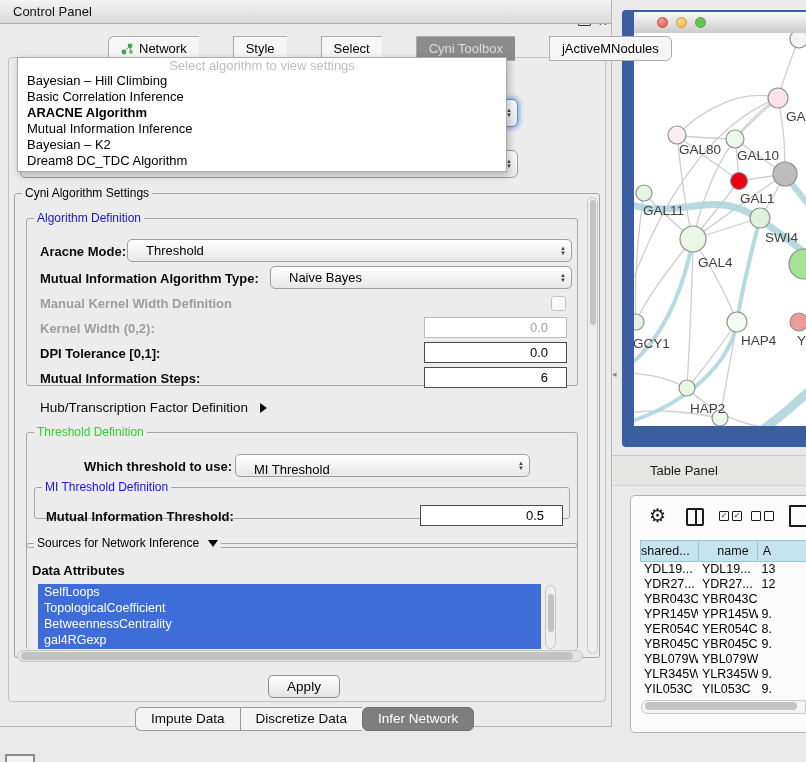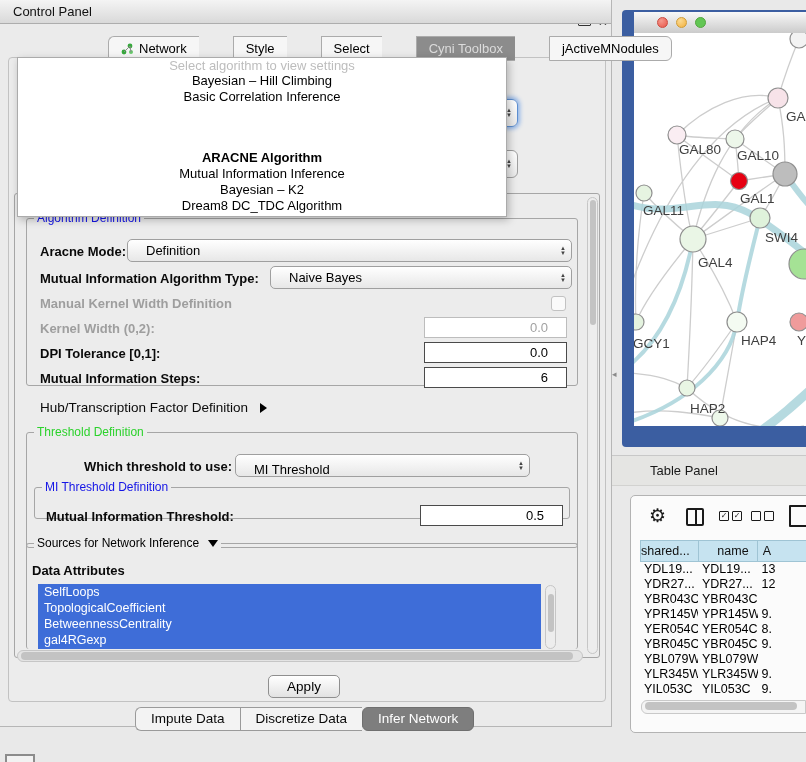--- a/index.html
+++ b/index.html
@@ -28,22 +28,22 @@
   .ghost-combo{background:linear-gradient(#FFFFFF,#E9E9E9);border:1px solid #9F9F9F;border-radius:6px;z-index:5;
                font-size:12px;color:#8E8E8E;display:flex;align-items:center;padding:0 10px;box-sizing:border-box;}
   #ghost1{left:84px;top:99px;width:434px;height:28px;border:1px solid #5E8FD0;box-shadow:0 0 4px 2px #8FB4E8;}
   #ghost2{left:20px;top:150px;width:498px;height:28px;}
   .spin-arrows{position:absolute;right:5px;top:50%;transform:translateY(-50%);display:flex;flex-direction:column;
                align-items:center;color:#444;font-size:6px;line-height:5px;}
   
   #algo-popup{left:17px;top:57px;width:488px;background:#FFFFFF;border:1px solid #ABABAB;
               box-shadow:2px 3px 8px rgba(0,0,0,.25);z-index:50;padding-bottom:2px;}
   #algo-placeholder{height:15px;line-height:15px;text-align:center;color:#BDBDBD;font-size:13px;}
-  .opt{font-size:13px;height:16px;line-height:16px;padding:0 9px;color:#000;white-space:nowrap;text-align:center;}
-  .selopt{font-weight:bold;margin-top:45px;}
+  .opt{font-size:13px;height:16px;line-height:16px;padding:0 9px;color:#000;white-space:nowrap;}
+  .selopt{font-weight:bold;}
   
   .tbox{position:absolute;border:1px solid #A6A6A6;border-radius:3px;box-sizing:border-box;}
   .tlabel{position:absolute;top:-8px;left:7px;background:#ECECEC;padding:0 3px;font-size:12px;color:#000;white-space:nowrap;}
   .tlabel.blue{color:#1414E6;}
   .tlabel.green{color:#2BD22B;}
   
   .lbl{position:absolute;font-size:13px;font-weight:bold;color:#0A0A0A;white-space:nowrap;}
   .lbl.dis{color:#9E9E9E;}
   .lbl.plain{font-weight:normal;}
   .combo{position:absolute;border:1px solid #9F9F9F;border-radius:5px;background:linear-gradient(#FFFFFF,#E7E7E7);
@@ -155,21 +155,21 @@
   </div>
   <div class="vtrack" style="left:587px;top:197px;width:11px;height:457px;">
     <div class="vthumb" style="left:2px;top:2px;width:6px;height:125px;"></div>
   </div>
 
   <div class="tbox" style="left:26px;top:218px;width:552px;height:168px;">
     <span class="tlabel blue">Algorithm Definition</span>
   </div>
   <div class="lbl abs" style="left:40px;top:244px;">Aracne Mode:</div>
   <div class="combo" style="left:127px;top:239px;width:445px;">
-    <span style="padding-left:8px;">Definition</span>
+    <span style="padding-left:8px;">Threshold</span>
     <span class="spin-arrows">▲<br>▼</span>
   </div>
   <div class="lbl abs" style="left:40px;top:271px;">Mutual Information Algorithm Type:</div>
   <div class="combo" style="left:270px;top:266px;width:302px;">
     <span style="padding-left:8px;">Naive Bayes</span>
     <span class="spin-arrows">▲<br>▼</span>
   </div>
   <div class="lbl dis abs" style="left:40px;top:296px;">Manual Kernel Width Definition</div>
   <div id="manual-kernel-cb" class="abs"></div>
   <div class="lbl dis abs" style="left:40px;top:321px;">Kernel Width (0,2):</div>

